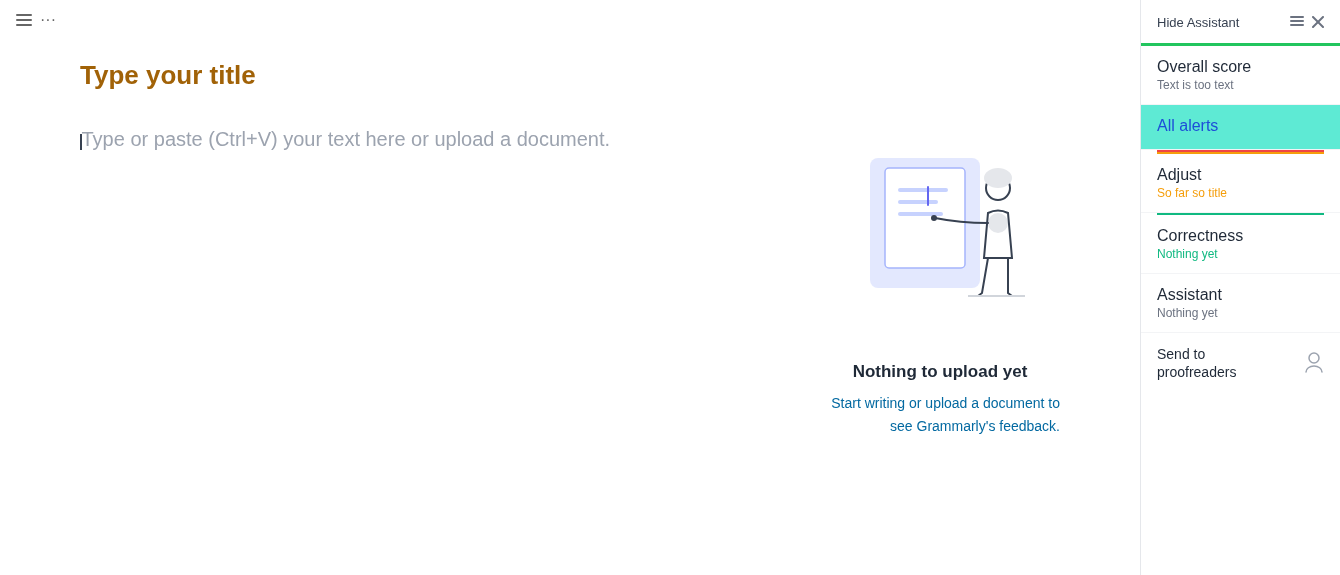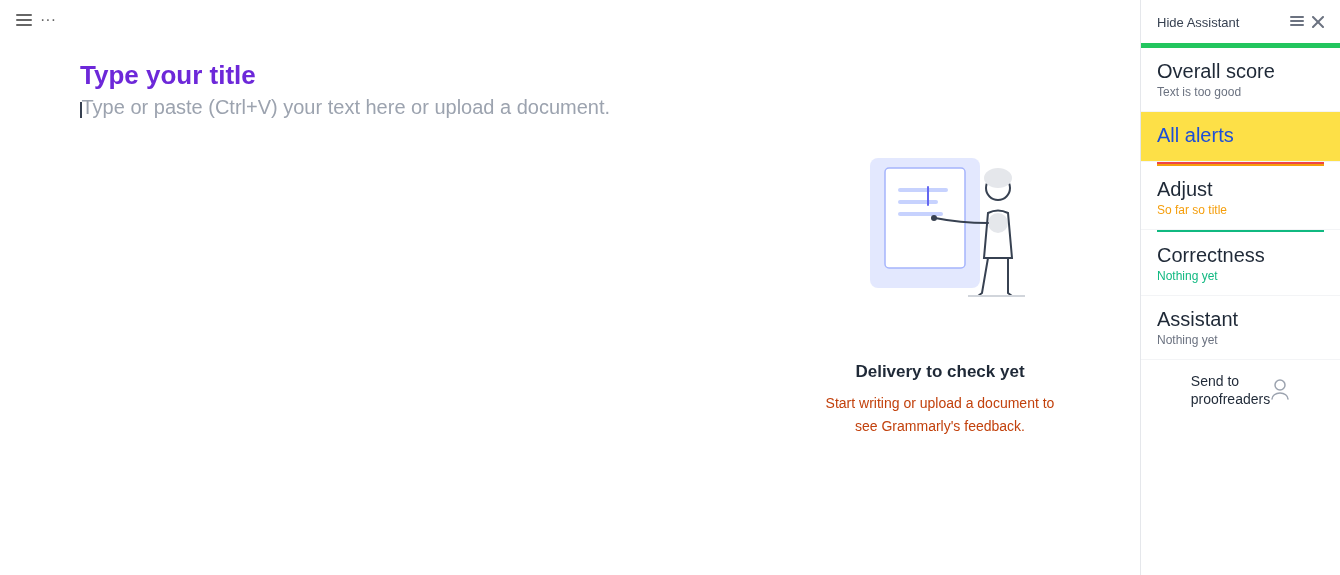--- a/index.html
+++ b/index.html
@@ -58,22 +58,22 @@
       flex: 1;
       padding: 60px 80px 40px 80px;
       display: flex;
       flex-direction: column;
       position: relative;
     }
 
     .editor-title {
       font-size: 26px;
       font-weight: 600;
-      color: #6d28d9;
-      margin-bottom: 0;
+      color: #a16207;
+      margin-bottom: 32px;
     }
 
     .editor-placeholder {
       font-size: 20px;
       color: #9ca3af;
       line-height: 1.6;
       cursor: text;
     }
 
     .editor-cursor {
@@ -104,22 +104,22 @@
     .nothing-to-check-title {
       font-size: 17px;
       font-weight: 700;
       color: #1f2937;
       text-align: center;
       margin-bottom: 10px;
     }
 
     .nothing-to-check-desc {
       font-size: 14px;
-      color: #c2410c;
-      text-align: center;
+      color: #0369a1;
+      text-align: right;
       line-height: 1.6;
       max-width: 240px;
     }
 
     
     .sidebar {
       width: 200px;
       border-left: 1px solid #e5e7eb;
       padding: 0;
       display: flex;
@@ -127,21 +127,21 @@
       background: #fff;
       height: 575px;
       overflow-y: auto;
     }
 
     .sidebar-header {
       display: flex;
       align-items: center;
       justify-content: space-between;
       padding: 14px 16px 12px;
-      border-bottom: 5px solid #22c55e;
+      border-bottom: 3px solid #22c55e;
     }
 
     .hide-assistant-label {
       font-size: 13px;
       color: #374151;
       font-weight: 500;
     }
 
     .sidebar-icons {
       display: flex;
@@ -155,25 +155,25 @@
       font-size: 14px;
     }
 
     .sidebar-item {
       padding: 12px 16px;
       border-bottom: 1px solid #f3f4f6;
       cursor: pointer;
     }
 
     .sidebar-item.active {
-      background: #fde047;
+      background: #5eead4;
     }
 
     .sidebar-item-label {
-      font-size: 20px;
+      font-size: 16px;
       font-weight: 500;
       color: #1f2937;
       margin-bottom: 2px;
     }
 
     .sidebar-item.active .sidebar-item-label {
       color: #1d4ed8;
     }
 
     .sidebar-item-sublabel {
@@ -207,21 +207,21 @@
     }
 
     .engagement-line {
       background: #10b981;
     }
 
     .send-proofreaders-item {
       padding: 12px 16px;
       display: flex;
       align-items: center;
-      justify-content: center;
+      justify-content: space-between;
       cursor: pointer;
     }
 
     .send-proofreaders-label {
       font-size: 14px;
       font-weight: 500;
       color: #1f2937;
       line-height: 1.3;
     }
 
@@ -282,21 +282,21 @@
 
       <path d="M138 85 Q110 85 85 80" stroke="#374151" stroke-width="2" fill="none" stroke-linecap="round"></path>
       <circle cx="84" cy="80" r="3" fill="#374151"></circle>
 
       <path d="M138 120 L132 155 L128 158" stroke="#374151" stroke-width="2" fill="none" stroke-linecap="round"></path>
       <path d="M158 120 L158 155 L162 158" stroke="#374151" stroke-width="2" fill="none" stroke-linecap="round"></path>
 
       <line x1="118" y1="158" x2="175" y2="158" stroke="#d1d5db" stroke-width="2"></line>
     </svg>
   </div>
-  <div class="nothing-to-check-title">Delivery to check yet</div>
+  <div class="nothing-to-check-title">Nothing to upload yet</div>
   <div class="nothing-to-check-desc">Start writing or upload a document to see Grammarly's feedback.</div>
 </div>
 
 <div class="sidebar">
 
   <div class="sidebar-header">
     <span class="hide-assistant-label">Hide Assistant</span>
     <div class="sidebar-icons">
 
       <span class="sidebar-icon-btn">
@@ -311,21 +311,21 @@
         <svg width="12" height="12" viewBox="0 0 12 12" fill="none">
           <line x1="1" y1="1" x2="11" y2="11" stroke="#6b7280" stroke-width="2" stroke-linecap="round"></line>
           <line x1="11" y1="1" x2="1" y2="11" stroke="#6b7280" stroke-width="2" stroke-linecap="round"></line>
         </svg>
       </span>
     </div>
   </div>
 
   <div class="sidebar-item">
     <div class="sidebar-item-label">Overall score</div>
-    <div class="sidebar-item-sublabel">Text is too good</div>
+    <div class="sidebar-item-sublabel">Text is too text</div>
   </div>
 
 
   <div class="sidebar-item active">
     <div class="sidebar-item-label">All alerts</div>
   </div>
 
   <div class="sidebar-divider-line correctness-line"></div>
 
   <div class="sidebar-divider-line clarity-line"></div>

